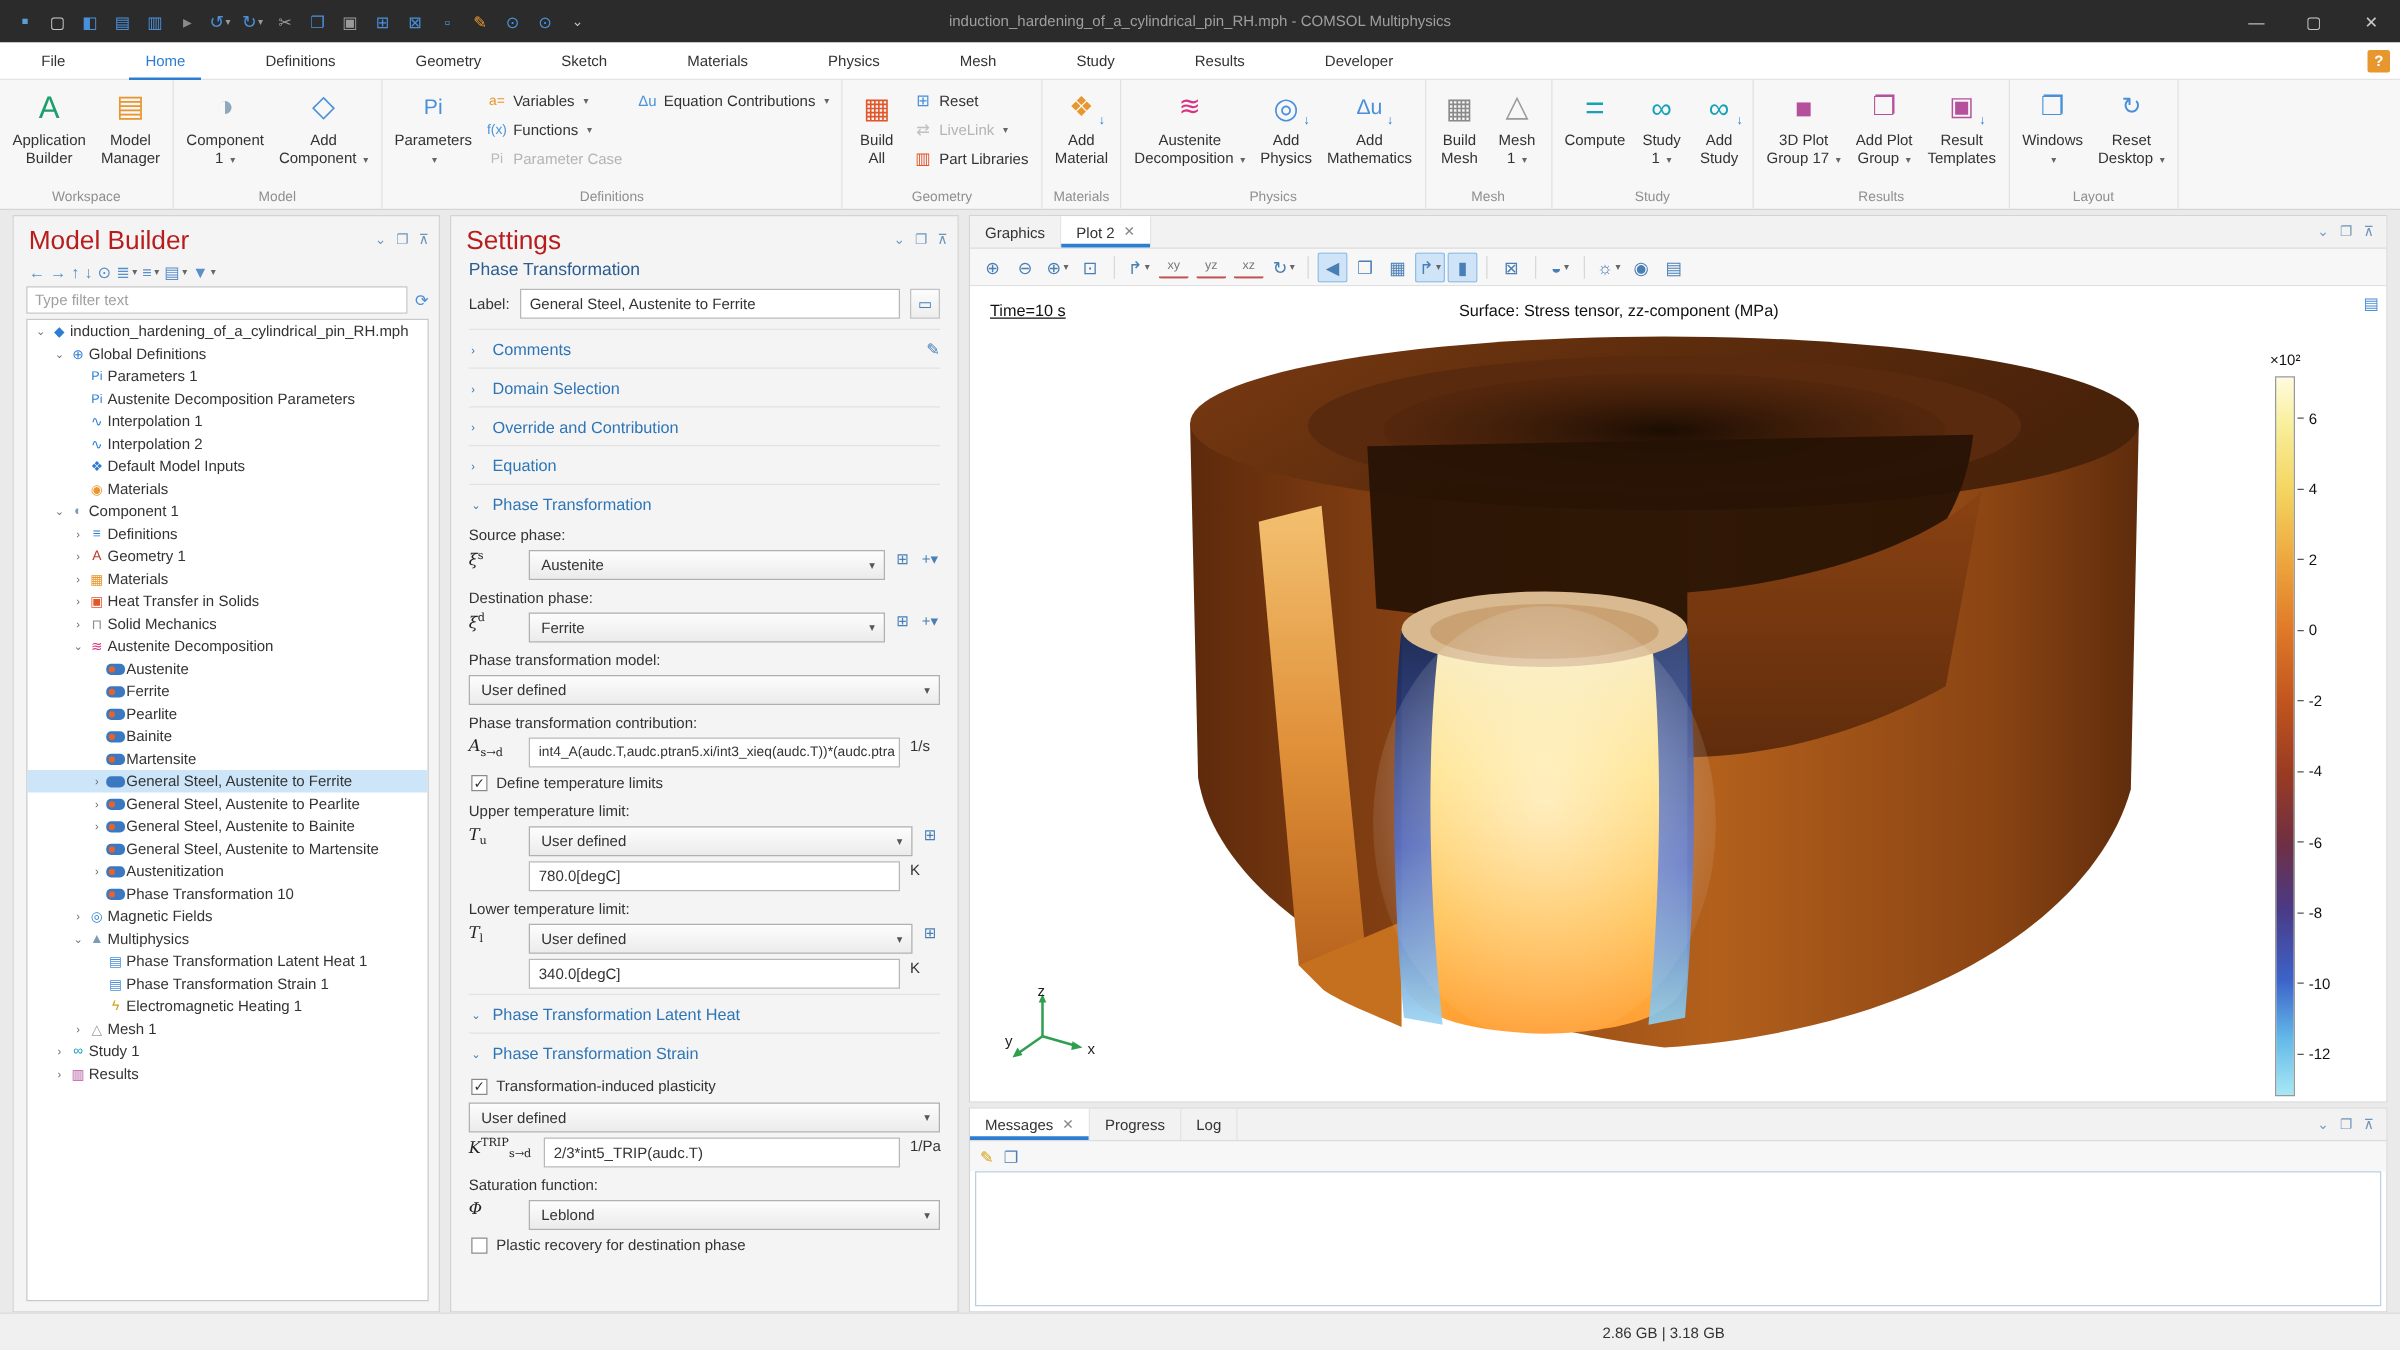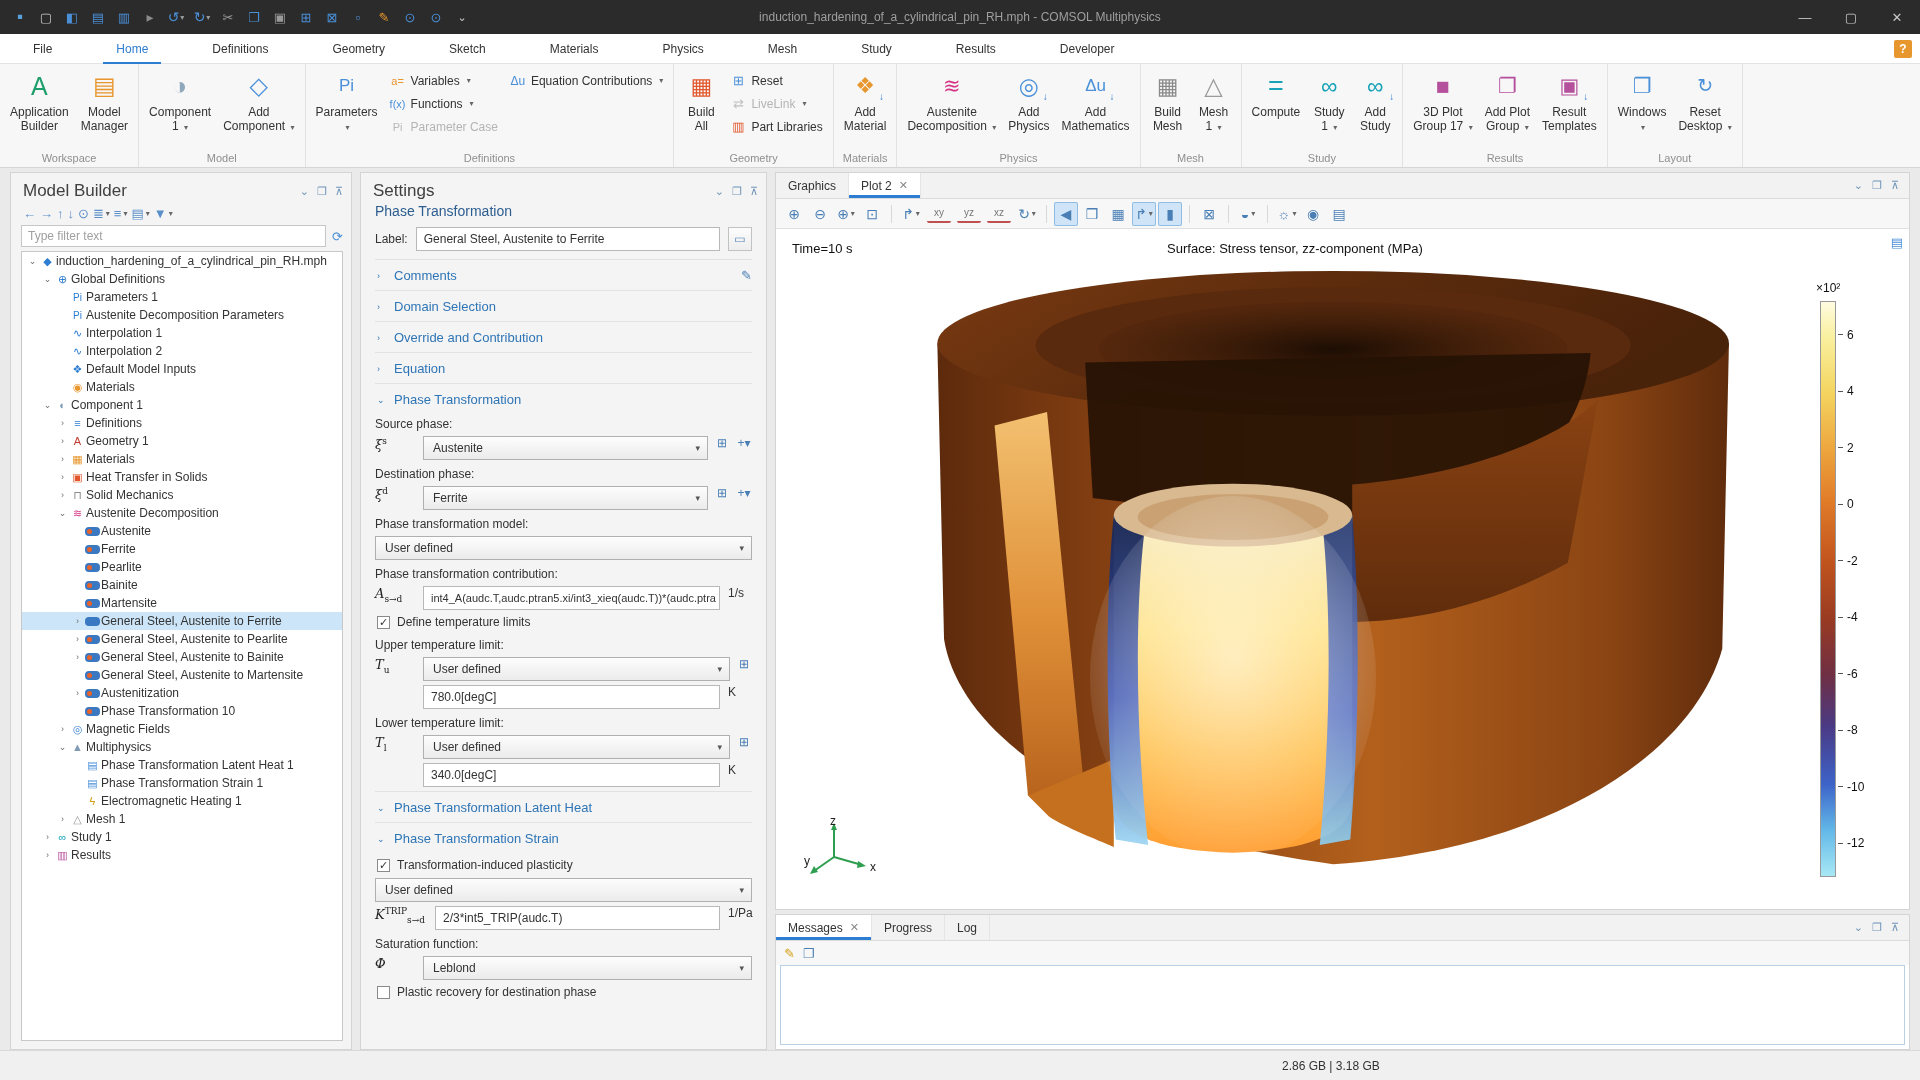--- a/index.html
+++ b/index.html
@@ -31,21 +31,21 @@
 .rcol { display:flex; flex-direction:column; justify-content:flex-start; padding-top:2px; }
 .rsmall { display:flex; align-items:center; gap:5px; height:23px; padding:0 6px; color:#333; white-space:nowrap; border-radius:2px; }
 .rsmall .ricon { width:16px; display:flex; align-items:center; justify-content:center; }
 .caret-s { font-size:8px; color:#666; margin-left:2px; }
 .dl-badge { position:absolute; right:-2px; bottom:-2px; font-size:10px; color:#2d7dd2; font-weight:bold; }
 
 
 .main { display:flex; height:882px; padding:4px 10px 0 10px; gap:8px; background:#eaeaea; }
 .panel { background:#f4f4f4; border:1px solid #d4d4d4; display:flex; flex-direction:column; }
 .phead { display:flex; align-items:baseline; padding:8px 8px 2px 12px; }
-.ptitle { font-size:17px; color:#404040; }
+.ptitle { font-size:21px; color:#b91c1c; }
 .picons { margin-left:auto; display:flex; gap:8px; color:#6f94b8; font-size:11px; align-self:flex-start; padding-top:4px; }
 
 
 .mb { width:342px; }
 .mb-toolbar { display:flex; align-items:center; gap:4px; padding:3px 8px 4px 12px; color:#5b8fc9; font-size:13px; }
 .mb-toolbar .ticon { display:flex; align-items:center; }
 .mb-filter-row { display:flex; align-items:center; padding:0 8px 4px 10px; gap:6px; }
 .mb-filter { flex:1; height:22px; border:1px solid #c6c6c6; background:#fff; color:#9a9a9a; padding:0 6px; font-size:12px; font-family:inherit; }
 .mb-filter::placeholder { color:#a0a0a0; }
 .tree-box { flex:1; margin:0 8px 8px 10px; background:#fff; border:1px solid #c8c8c8; overflow:hidden; }
@@ -87,36 +87,36 @@
 .tab { display:flex; align-items:center; gap:7px; padding:0 12px; color:#333; border-right:1px solid #e4e4e4; }
 .tab.active { background:#fff; box-shadow:inset 0 -3px 0 #2d7dd2; }
 .tab .x { color:#888; font-size:11px; }
 .tabs-icons { margin-left:auto; display:flex; gap:9px; align-items:center; padding-right:10px; color:#6f94b8; font-size:11px; }
 .gtoolbar { height:30px; display:flex; align-items:center; gap:2px; padding:0 6px; background:#f7f7f7; border-bottom:1px solid #e0e0e0; }
 .gt-btn { height:24px; min-width:24px; display:flex; align-items:center; justify-content:center; color:#4a7fb5; font-size:14px; border-radius:2px; padding:0 2px; }
 .gt-btn.textic { font-size:10px; color:#777; border-bottom:2px solid #c05050; line-height:10px; height:18px; align-self:center; margin:0 2px; }
 .gt-btn.active { background:#cfe4f7; box-shadow:inset 0 0 0 1px #8fbde6; }
 .gt-sep { width:1px; height:18px; background:#d8d8d8; margin:0 5px; }
 .gview { flex:1; position:relative; background:#fff; min-height:0; }
-.anno-time { position:absolute; left:16px; top:12px; font-size:13px; color:#111; }
+.anno-time { position:absolute; left:16px; top:12px; font-size:13px; color:#111;text-decoration:underline; }
 .anno-surf { position:absolute; left:0; right:95px; top:12px; text-align:center; font-size:13px; color:#111; }
 .plot-icon { position:absolute; right:6px; top:6px; color:#4a90d9; font-size:13px; }
 .render { position:absolute; left:0; top:0; width:calc(100% - 95px); height:100%; }
 .cbar-col { position:absolute; right:14px; top:52px; width:75px; }
 .cbar-exp { font-size:12px; color:#111; margin-bottom:6px; margin-left:-4px; }
 .cbar-wrap { position:relative; }
 .cbar { width:16px; height:576px; border:1px solid #999;
  background:linear-gradient(180deg,#fffbe0 0%,#f9f0a0 6%,#f4d45e 16%,#eda43c 26%,#e07a28 35%,#c2551e 45%,#9a3b22 55%,#6f2f44 65%,#4a3a85 74%,#3d63c9 84%,#62b8e8 92%,#a8e8f5 100%); }
 .cbar-tick { position:absolute; left:18px; display:flex; align-items:center; gap:4px; transform:translateY(-50%); font-size:12px; color:#111; }
 .cbar-tick::before { content:''; width:5px; height:1px; background:#555; }
 .triad { position:absolute; left:28px; bottom:26px; width:80px; height:66px; }
 .triad text { font-size:12px; fill:#222; font-family:"Liberation Sans",sans-serif; }
 
 
-.msgpanel { height:136px; background:#fff; border:1px solid #d4d4d4; display:flex; flex-direction:column; }
+.msgpanel { height:164px; background:#fff; border:1px solid #d4d4d4; display:flex; flex-direction:column; }
 .msg-toolbar { height:24px; display:flex; align-items:center; gap:8px; padding:0 8px; background:#f7f7f7; }
 .msg-content { flex:1; margin:0 4px 4px 4px; background:#fff; border:1px solid #b8cfe4; }
 
 
 .statusbar { height:30px; background:#f0f0f0; border-top:1px solid #d9d9d9; position:relative; }
 .mem { position:absolute; left:1282px; top:50%; transform:translateY(-50%); color:#333; }
 </style>
 </head>
 <body>
 

